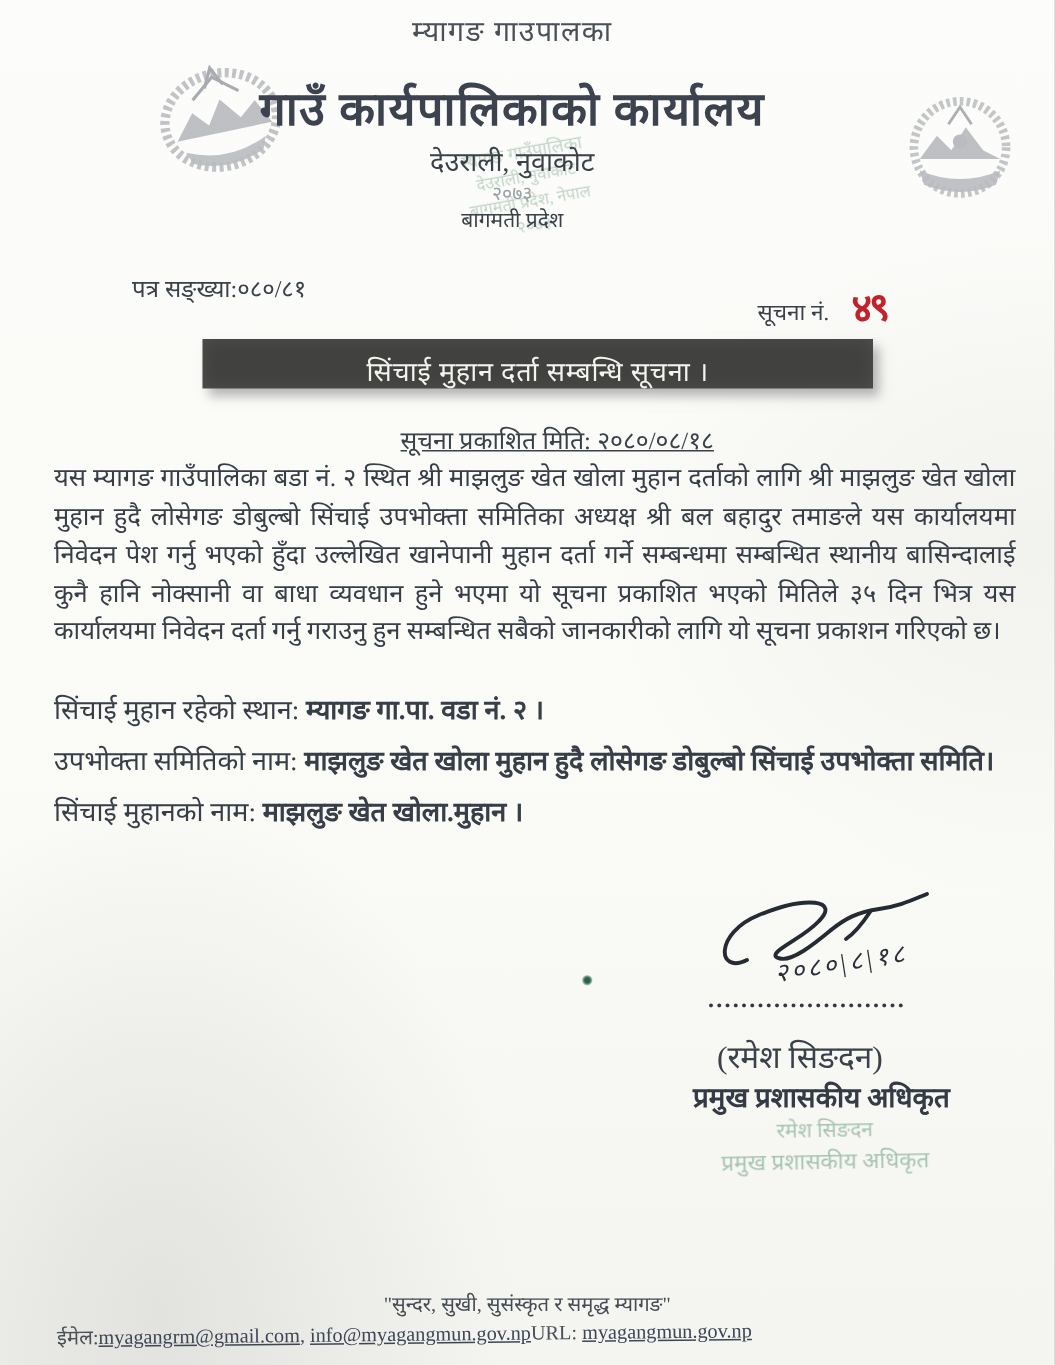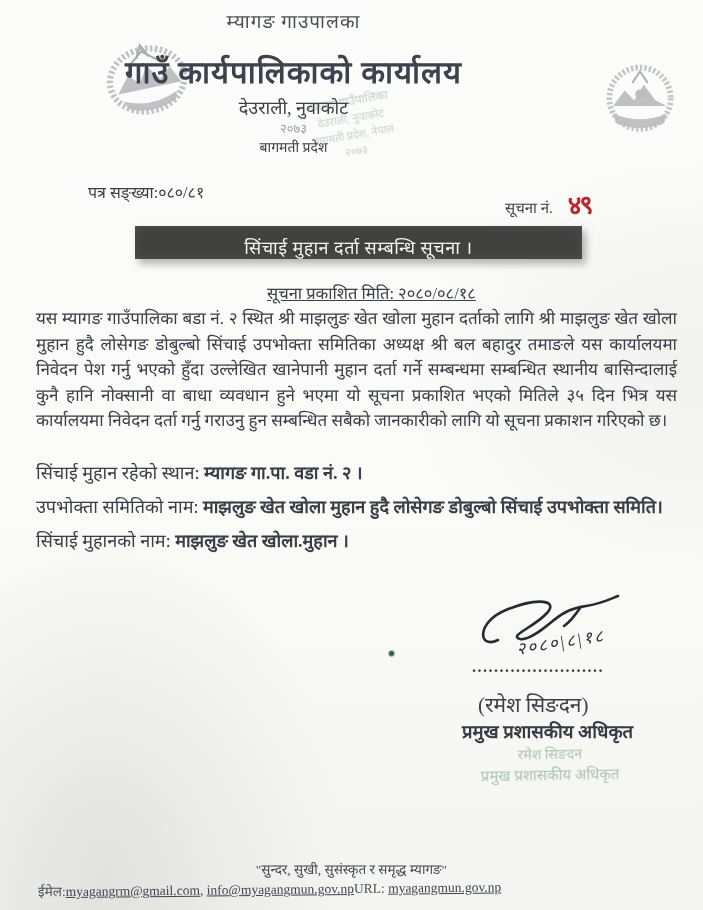--- a/index.html
+++ b/index.html
@@ -7,21 +7,21 @@
     position:relative;width:703px;height:910px;margin:0 auto;overflow:hidden;
     background:
       radial-gradient(ellipse at 15% 96%, rgba(170,170,165,.25), rgba(0,0,0,0) 28%),
       radial-gradient(ellipse at 98% 40%, rgba(200,200,195,.18), rgba(0,0,0,0) 30%),
       linear-gradient(180deg,#fcfcfa 0%,#fafaf7 60%,#f4f4f1 100%);
     font-family:"Liberation Serif","DejaVu Serif",serif;
     color:#3b4149;
   }
   .abs{position:absolute;}
   
-  .hdr{left:0;top:10px;width:587px;text-align:center;line-height:1.25;}
+  .hdr{left:0;top:10px;width:587px;text-align:center;line-height:1.25;padding-left:48px;}
   .hdr .l1{font-size:19px;letter-spacing:1px;color:#4a4f58;}
   .hdr .l2{font-size:31px;color:#3d434e;margin-top:20px;letter-spacing:1px;font-weight:bold;}
   .hdr .l3{font-size:18px;margin-top:4px;}
   .hdr .l4{font-size:13px;color:#9aa0a5;margin-top:2px;}
   .hdr .l5{font-size:14px;margin-top:2px;}
   .emblem{opacity:.8;}
   .green-stamp{
     left:252px;top:92px;width:200px;text-align:center;color:#8fb39e;opacity:.55;
     transform:rotate(-10deg);line-height:1.5;filter:blur(.3px);pointer-events:none;
   }

